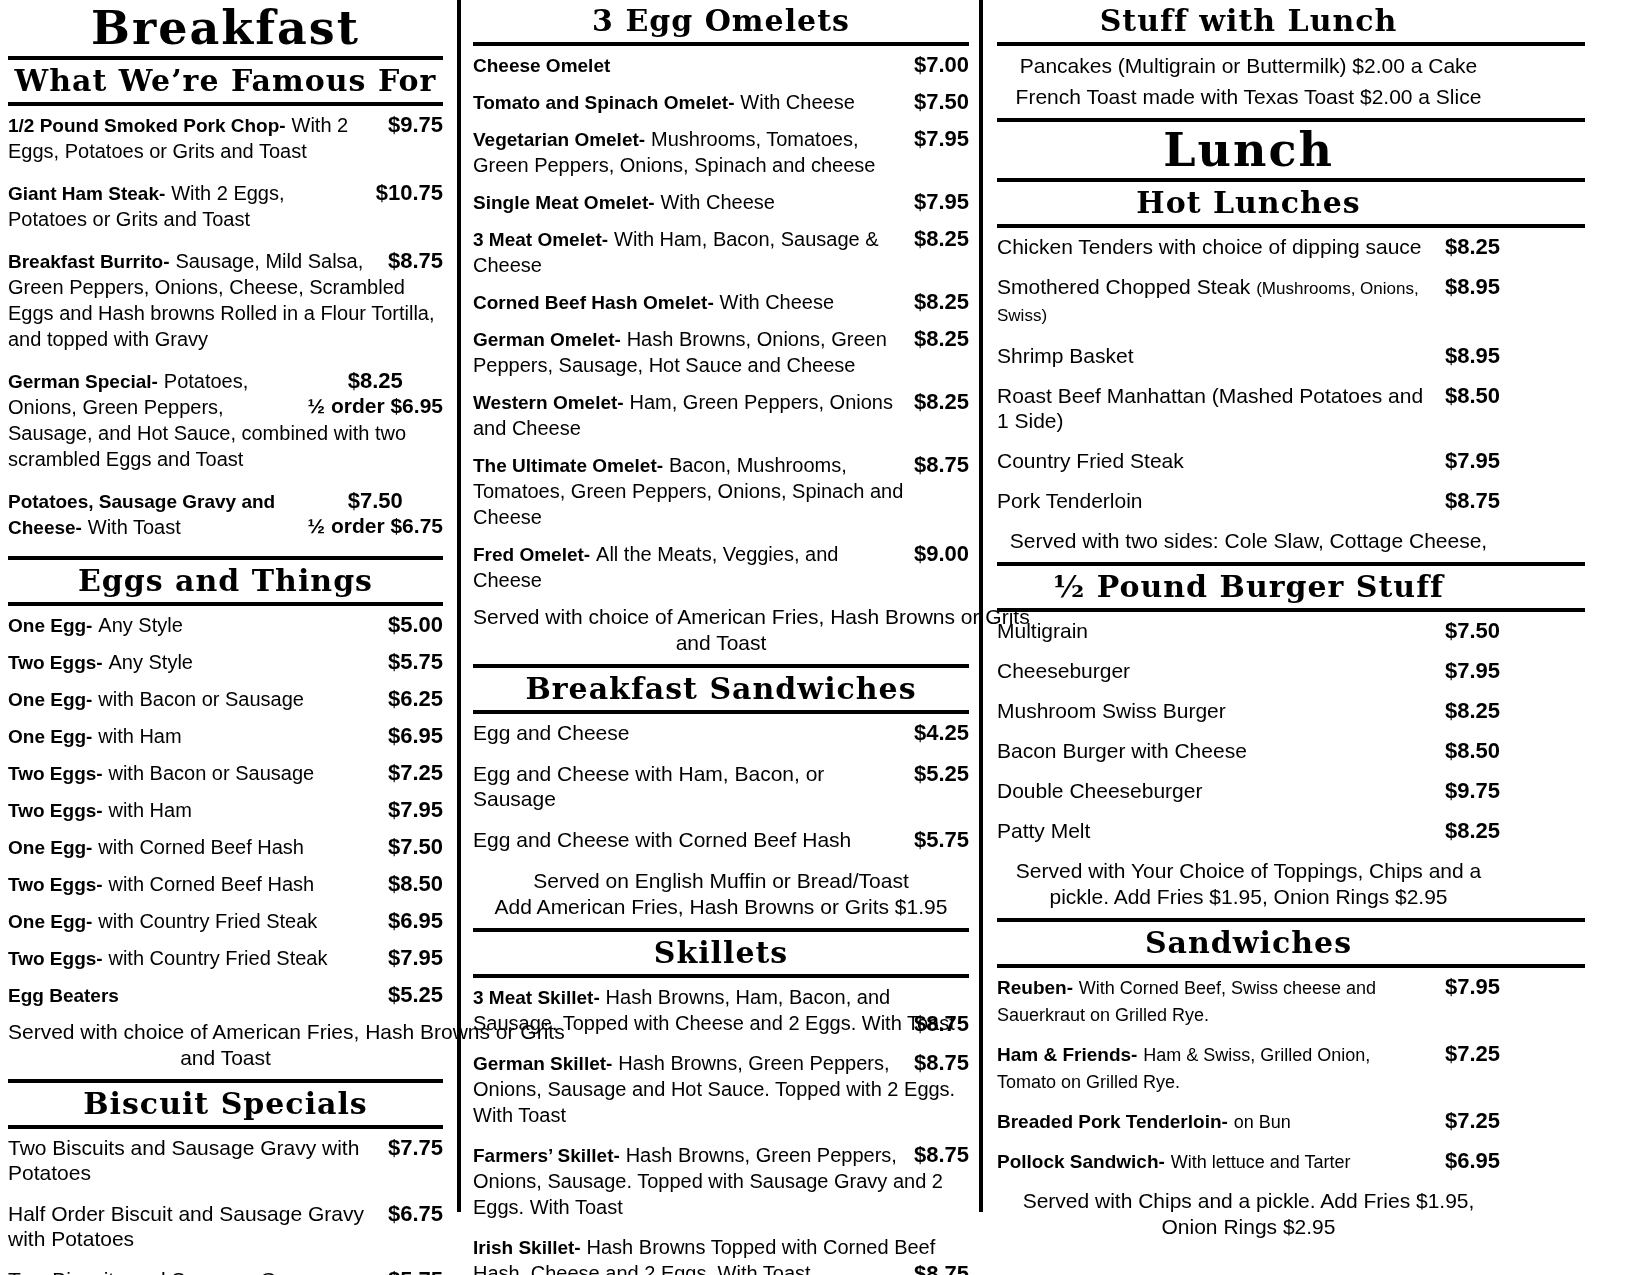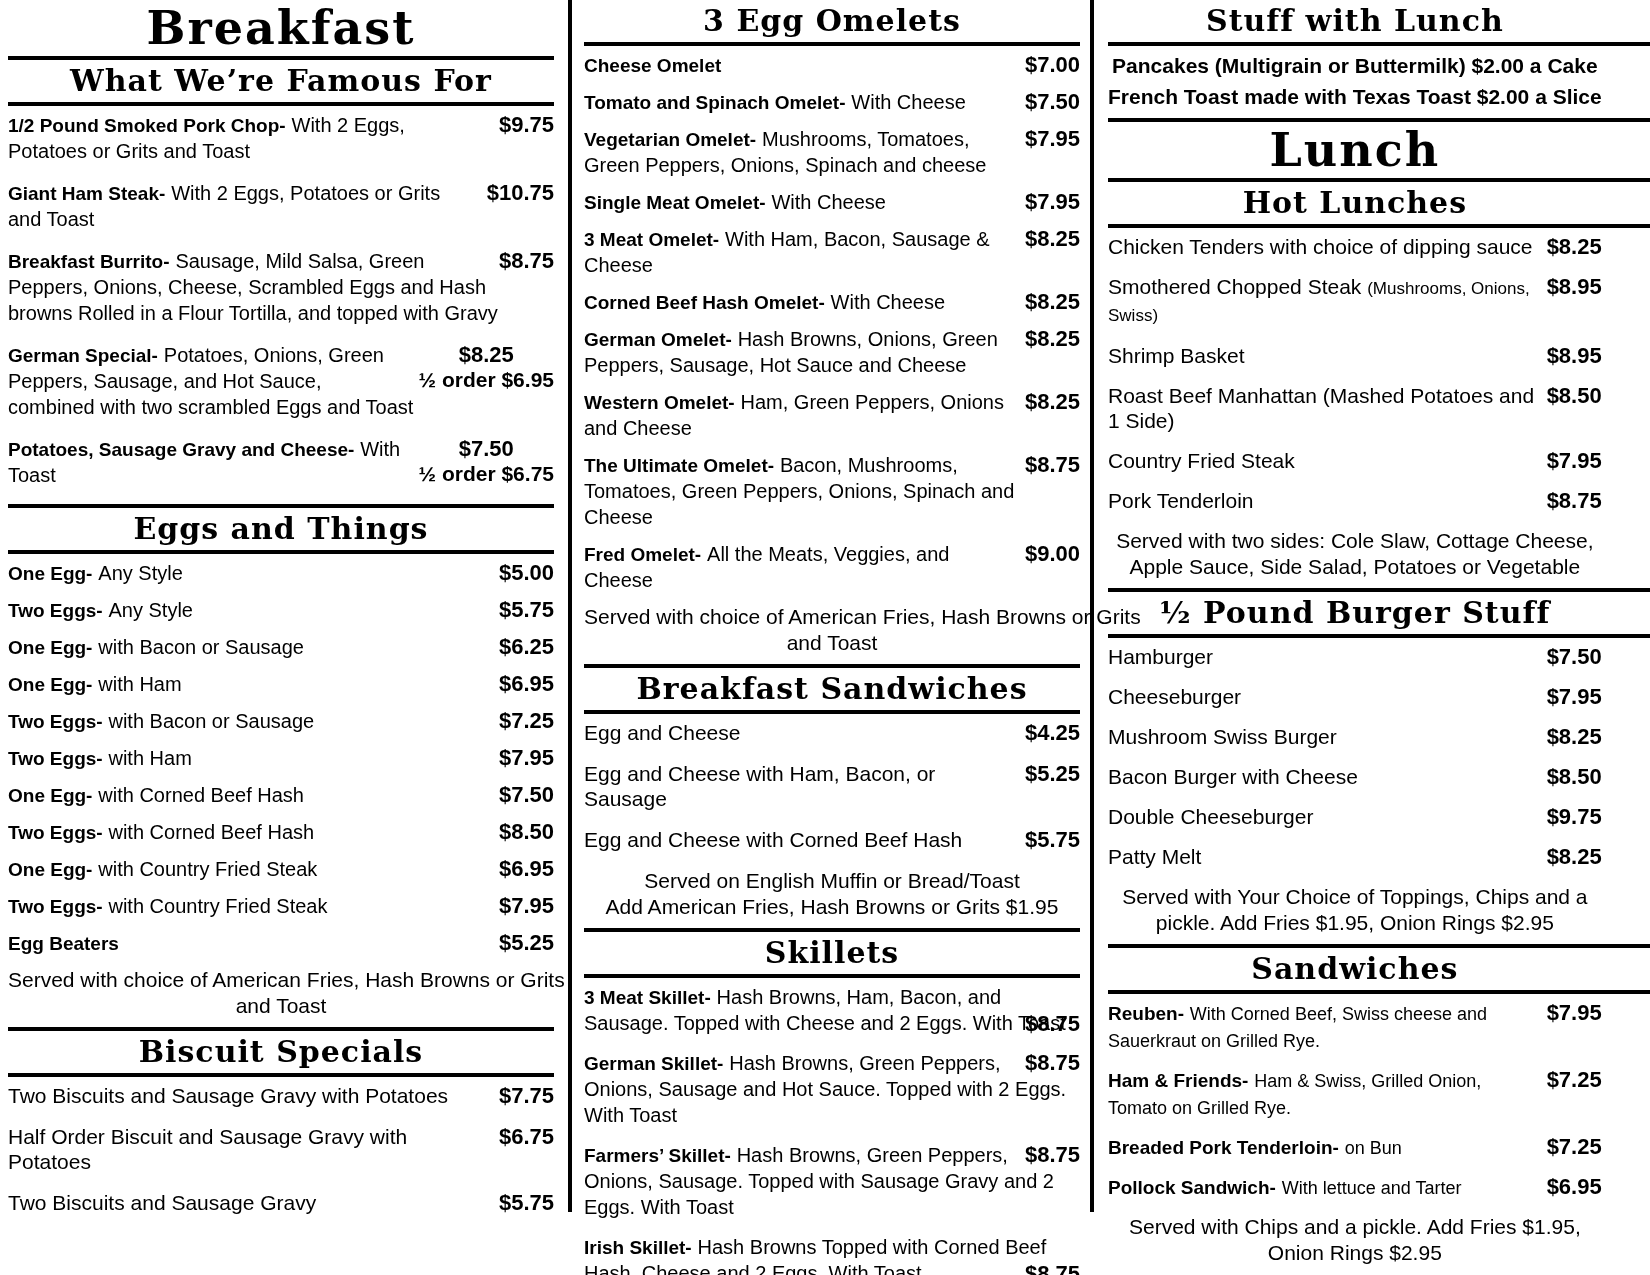--- a/index.html
+++ b/index.html
@@ -1,19 +1,19 @@
 <!DOCTYPE html>
 <html><head>
 <meta charset="utf-8">
 <style>
   html,body{margin:0;padding:0;background:#fff;color:#000;}
   body{width:1650px;height:1275px;overflow:hidden;font-family:"Liberation Sans",sans-serif;}
   .page{display:flex;width:1650px;height:1275px;}
   .col{box-sizing:border-box;position:relative;}
-  .col1{width:568px;padding:2px 14px 16px 8px;}
+  .col1{width:457px;padding:2px 14px 16px 8px;}
   .col2{width:518px;padding:2px 10px 4px 12px;}
   .col3{width:602px;padding:2px 85px 0 14px;}
   .vdiv{width:4px;height:1212px;background:#000;flex:none;}
   .rule{border:none;border-top:4px solid #000;margin:2px 0;}
   .col3 .rule{margin-right:-85px;}
   .menu-title{font-family:"DejaVu Serif",serif;font-weight:bold;font-size:46px;line-height:52px;
               text-align:center;letter-spacing:2px;}
   .sec-header{font-family:"DejaVu Serif",serif;font-weight:bold;font-size:30px;line-height:38px;
               text-align:center;letter-spacing:1px;}
   .items{margin-top:6px;}
@@ -32,21 +32,21 @@
   .sec-skillets .item:nth-child(1) .pricebox,
   .sec-skillets .item:nth-child(4) .pricebox,
   .sec-skillets .item:nth-child(5) .pricebox{float:none;position:absolute;right:0;bottom:0;}
   .sec-hot .item{margin-bottom:15px;}
   .sec-hot .idesc{font-size:17px;}
   .sec-burgers .item{margin-bottom:15px;}
   .sec-rsand .item{margin-bottom:13px;}
   .sec-rsand .idesc{font-size:18px;}
   .note{text-align:center;font-size:21px;line-height:26px;margin:2px 0 8px;}
   .note .nline{white-space:nowrap;}
-  .syrup-lines{font-size:21px;line-height:31px;margin:4px 0 6px;font-weight:bold;}
+  .syrup-lines{font-size:21px;line-height:31px;margin:4px 0 6px;}
 </style>
 </head>
 <body>
 
 <div class="page">
 
   <div class="col col1">
     <div class="menu-title">Breakfast</div>
     <hr class="rule">
     <div class="sec-header">What We’re Famous For</div>
@@ -150,27 +150,26 @@
     <div class="items sec-hot plain">
         <div class="item"><span class="pricebox"><span class="price">$8.25</span></span><span class="iname">Chicken Tenders with choice of dipping sauce</span></div>
         <div class="item"><span class="pricebox"><span class="price">$8.95</span></span><span class="iname">Smothered Chopped Steak</span> <span class="idesc">(Mushrooms, Onions, Swiss)</span></div>
         <div class="item"><span class="pricebox"><span class="price">$8.95</span></span><span class="iname">Shrimp Basket</span></div>
         <div class="item"><span class="pricebox"><span class="price">$8.50</span></span><span class="iname">Roast Beef Manhattan (Mashed Potatoes and 1 Side)</span></div>
         <div class="item"><span class="pricebox"><span class="price">$7.95</span></span><span class="iname">Country Fried Steak</span></div>
         <div class="item"><span class="pricebox"><span class="price">$8.75</span></span><span class="iname">Pork Tenderloin</span></div>
       </div>
     <div class="note">
         <div class="nline">Served with two sides: Cole Slaw, Cottage Cheese,</div>
-        <div class="nline">Apple Sauce, Side Salad, Potatoes or Vegetable</div>
       </div>
     <hr class="rule">
     <div class="sec-header">½ Pound Burger Stuff</div>
     <hr class="rule">
     <div class="items sec-burgers plain">
-        <div class="item"><span class="pricebox"><span class="price">$7.50</span></span><span class="iname">Hamburger</span></div>
+        <div class="item"><span class="pricebox"><span class="price">$7.50</span></span><span class="iname">Multigrain</span></div>
         <div class="item"><span class="pricebox"><span class="price">$7.95</span></span><span class="iname">Cheeseburger</span></div>
         <div class="item"><span class="pricebox"><span class="price">$8.25</span></span><span class="iname">Mushroom Swiss Burger</span></div>
         <div class="item"><span class="pricebox"><span class="price">$8.50</span></span><span class="iname">Bacon Burger with Cheese</span></div>
         <div class="item"><span class="pricebox"><span class="price">$9.75</span></span><span class="iname">Double Cheeseburger</span></div>
         <div class="item"><span class="pricebox"><span class="price">$8.25</span></span><span class="iname">Patty Melt</span></div>
       </div>
     <div class="note">
         <div class="nline">Served with Your Choice of Toppings, Chips and a</div>
         <div class="nline">pickle. Add Fries $1.95, Onion Rings $2.95</div>
       </div>

